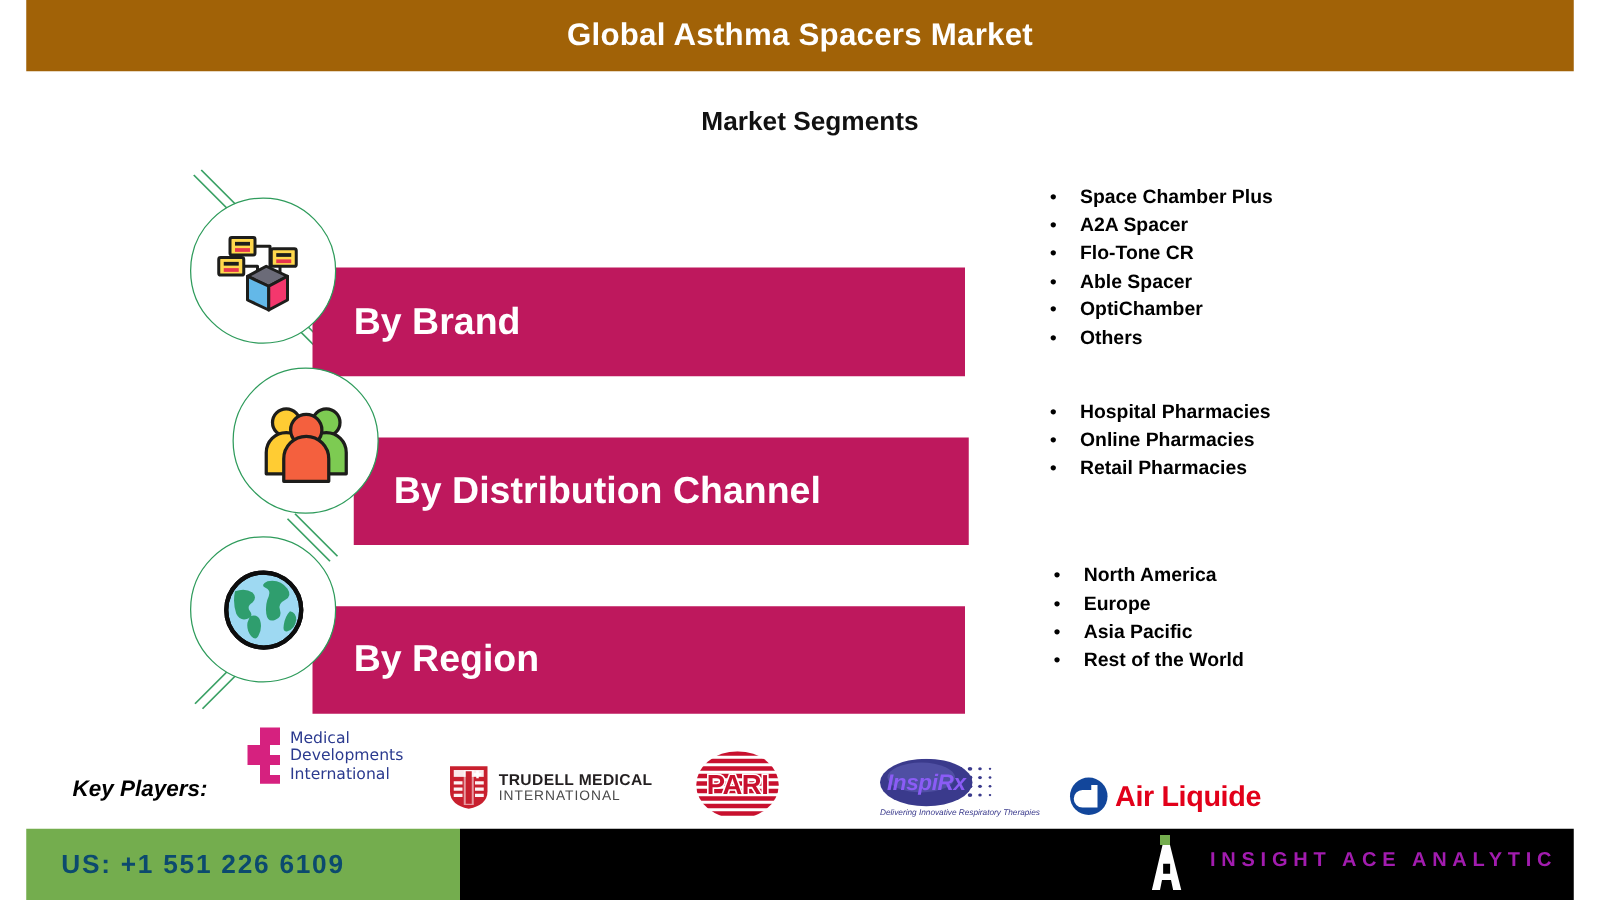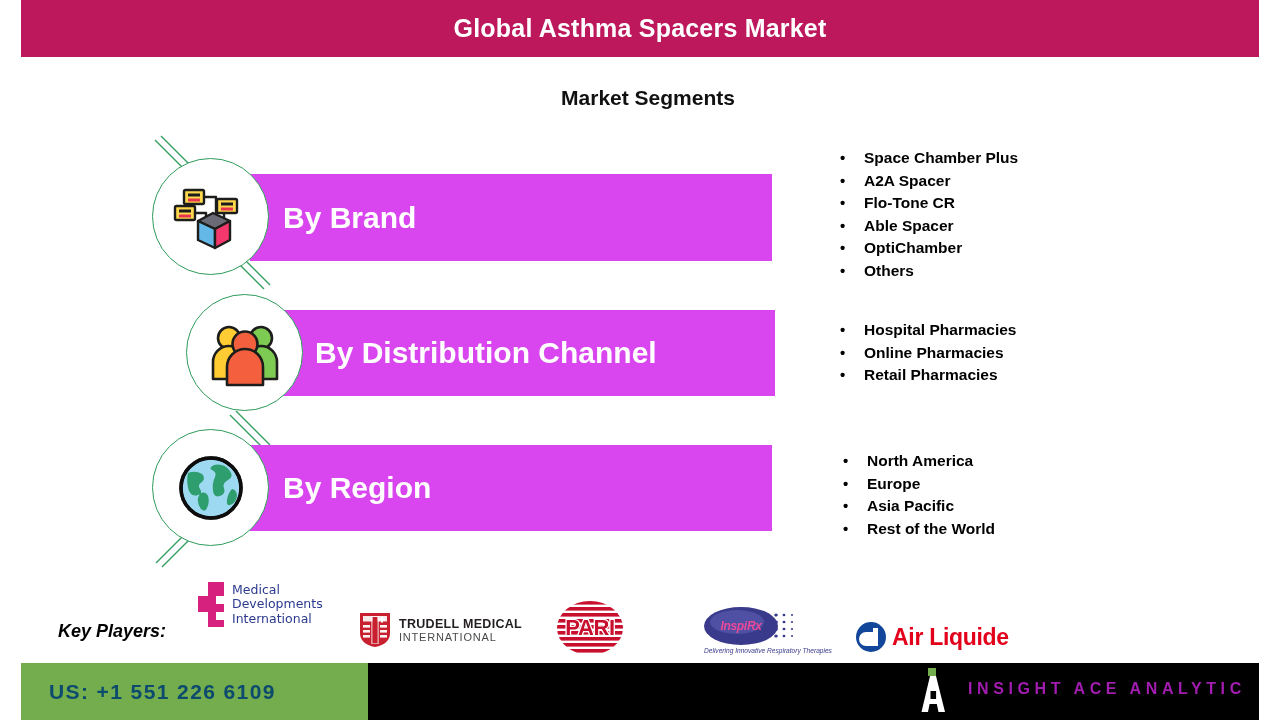--- a/index.html
+++ b/index.html
@@ -22,21 +22,21 @@
     background: #ffffff;
   }
 
   
   .header-bar {
     position: absolute;
     left: 21px;
     top: 0px;
     width: 1238px;
     height: 57px;
-    background: #be185d;
+    background: #a16207;
     display: flex;
     align-items: center;
     justify-content: center;
   }
   .header-title {
     color: #ffffff;
     font-size: 25px;
     font-weight: bold;
     letter-spacing: 0.2px;
     white-space: nowrap;
@@ -62,23 +62,24 @@
     width: 1280px; height: 720px;
     pointer-events: none;
   }
 
   
   .seg {
     position: absolute;
   }
   .seg-bar {
     position: absolute;
-    background: #d946ef;
+    background: #be185d;
     display: flex;
     align-items: center;
+    margin-top: 40px;
   }
   .seg-bar-label {
     color: #ffffff;
     font-size: 30px;
     font-weight: bold;
     white-space: nowrap;
   }
   .seg-circle {
     position: absolute;
     border-radius: 50%;
@@ -166,22 +167,22 @@
     letter-spacing: -0.4px;
     -webkit-text-stroke: 2.5px #ffffff;
     paint-order: stroke fill;
   }
 
   
   .inspirx-name {
     position: absolute;
     left: 0; top: 0; width: 74px; height: 38px;
     display: flex; align-items: center; justify-content: center;
-    color: #ec4899;
-    font-size: 12px;
+    color: #8b5cf6;
+    font-size: 18px;
     font-weight: bold;
     font-style: italic;
     letter-spacing: -0.3px;
   }
   .inspirx-tag {
     color: #3A3A8C;
     font-size: 6.6px;
     font-style: italic;
     white-space: nowrap;
   }

